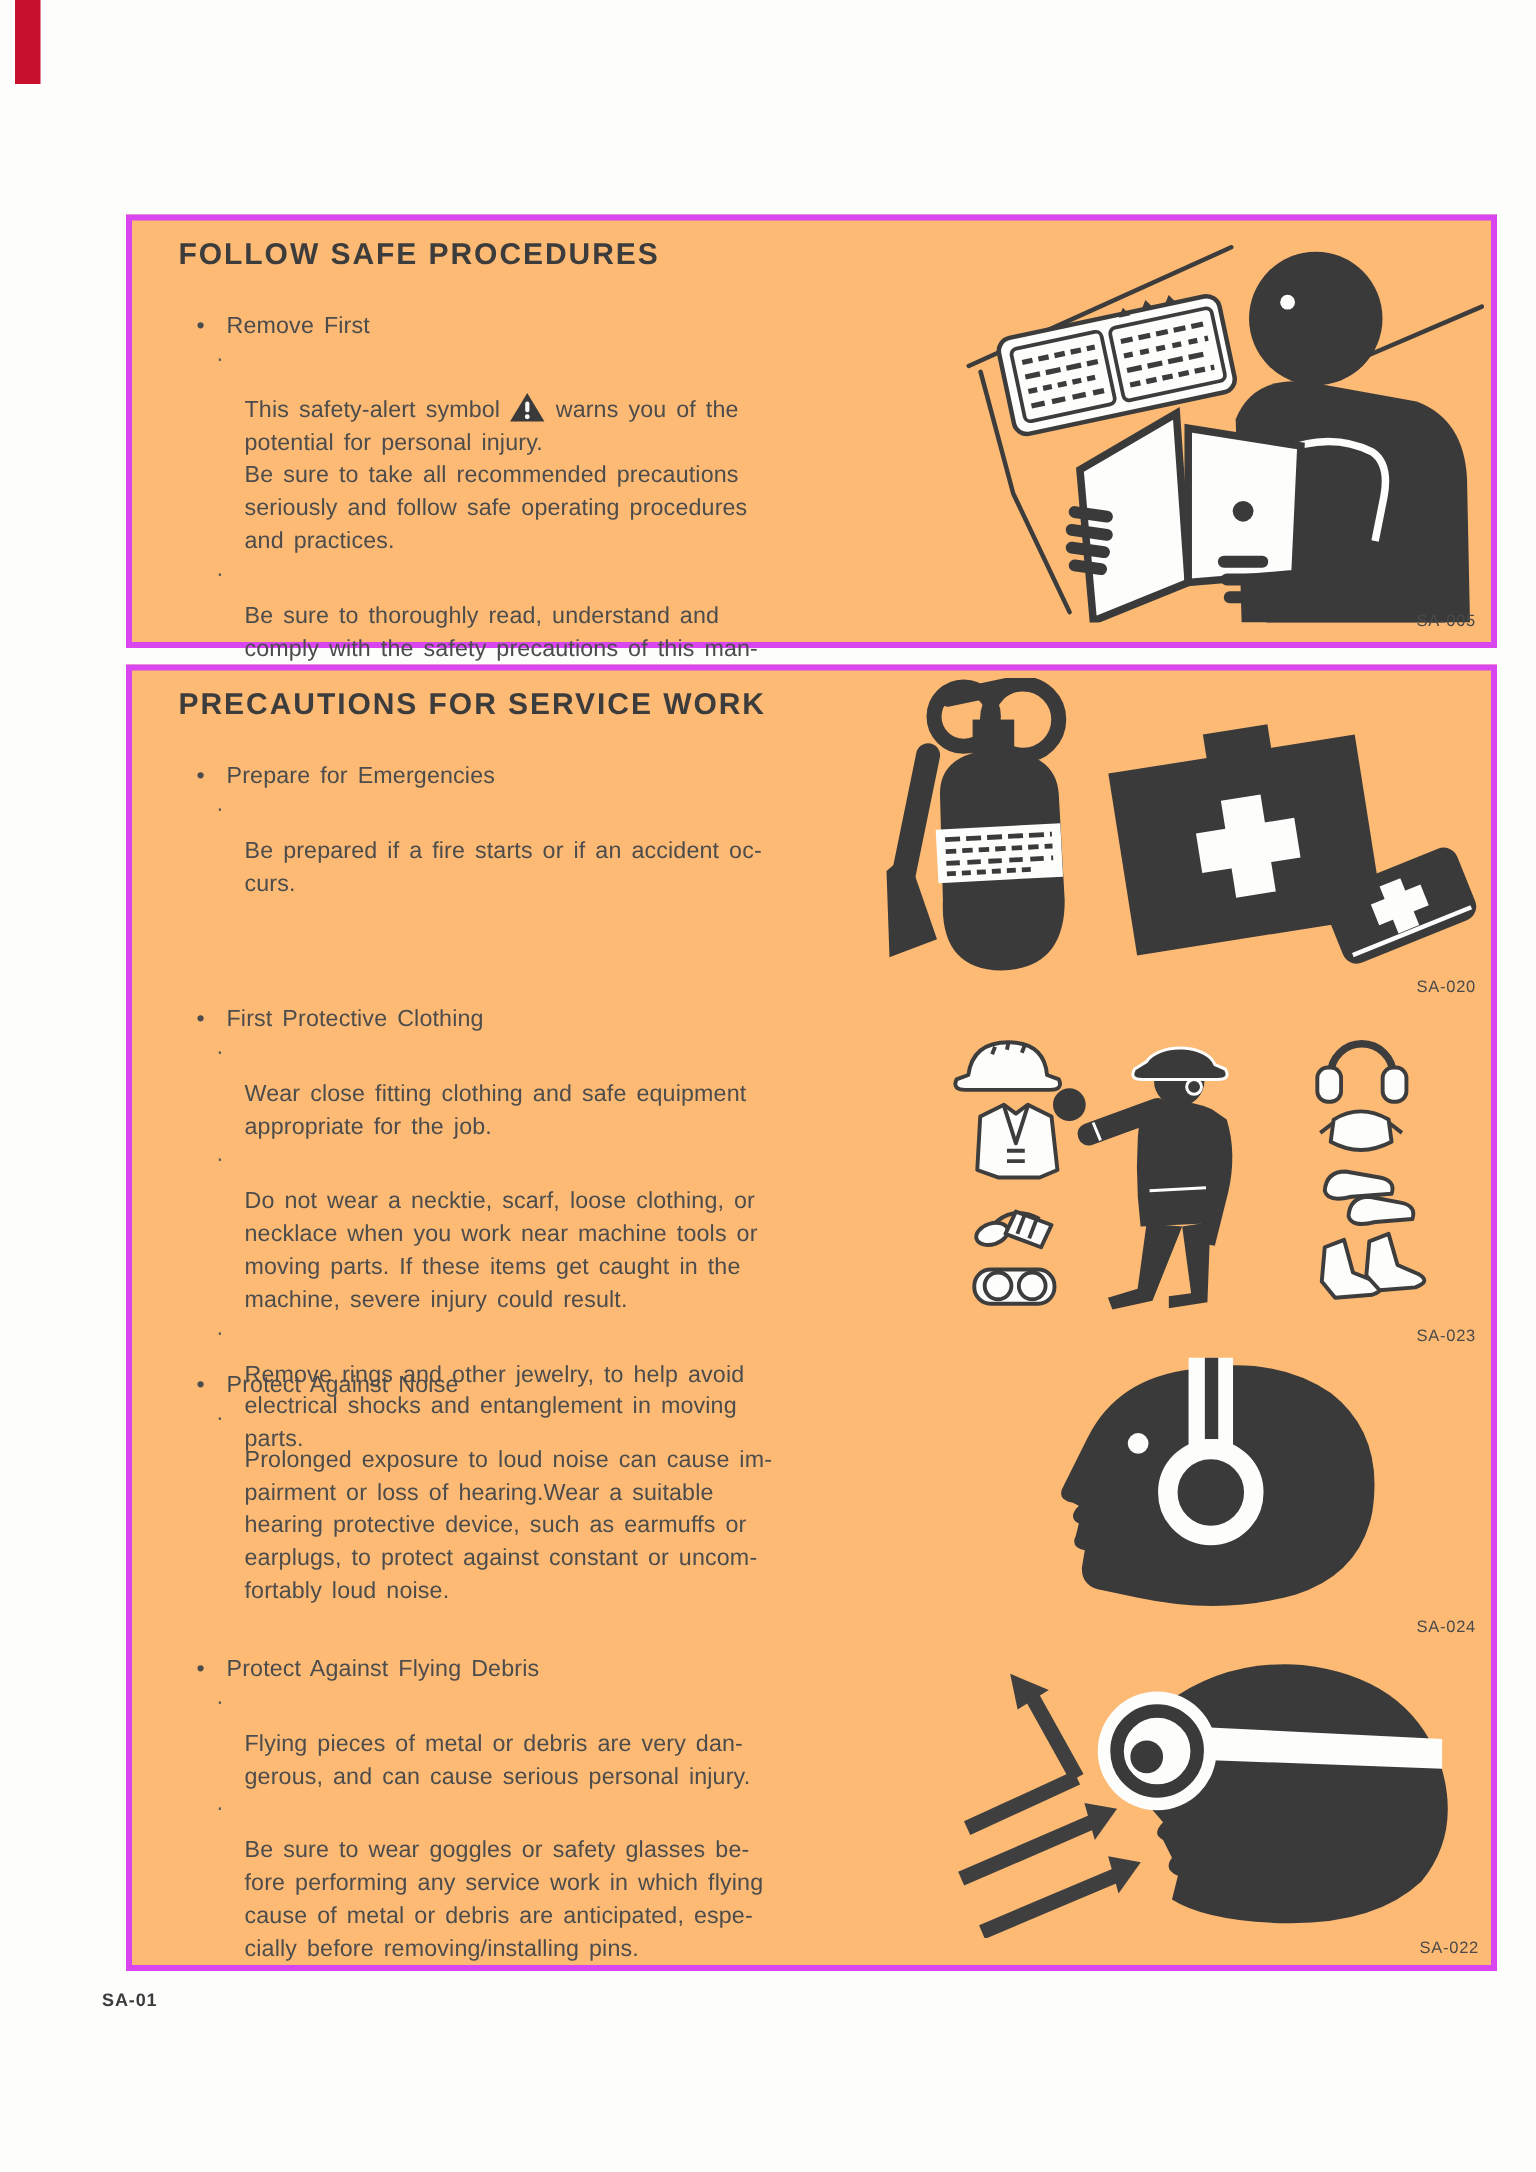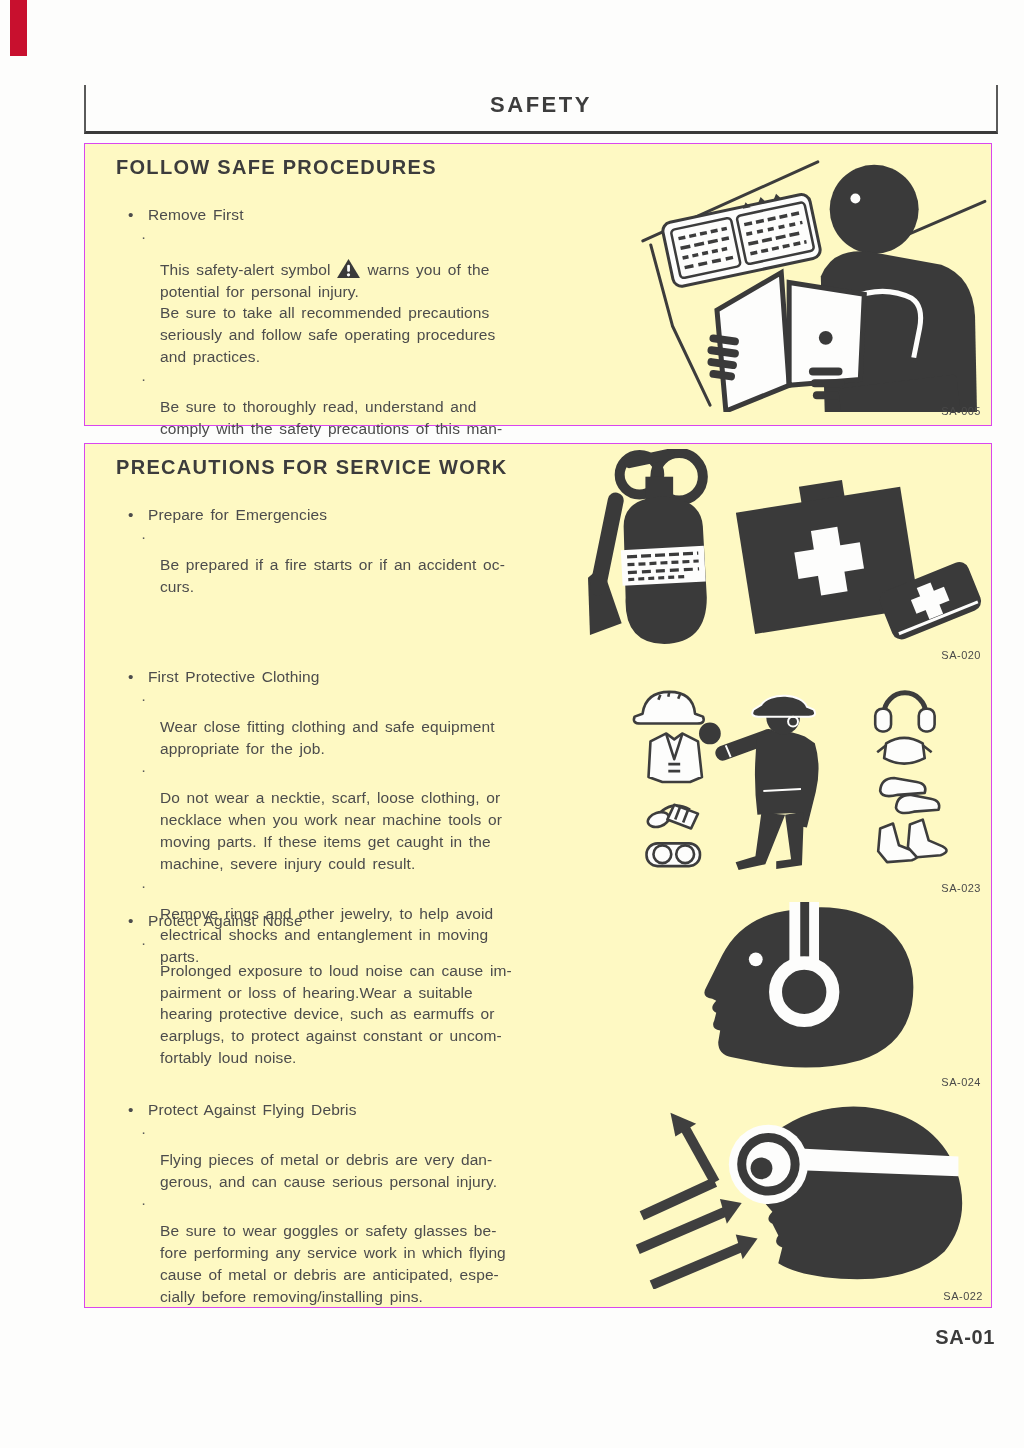--- a/index.html
+++ b/index.html
@@ -10,55 +10,52 @@
   .red-tab{position:absolute;left:10px;top:0;width:17px;height:56px;background:#c8102e;}
   
   .safety-box{
     position:absolute;left:84px;top:85px;width:910px;height:46px;
     border-left:2px solid #5a5a5a;border-right:2px solid #5a5a5a;border-bottom:3px solid #3a3a3a;
   }
   .safety-title{
     position:absolute;left:0;right:0;top:7px;text-align:center;
     font-size:22px;font-weight:bold;letter-spacing:2.5px;color:#3d3d3d;
   }
-  .box{position:absolute;left:84px;width:906px;border:1px solid #d946ef;background:#fef9c3;}
+  .box{position:absolute;left:84px;width:906px;border:4px solid #d946ef;background:#fdba74;}
   .box1{top:143px;height:281px;}
   .box2{top:443px;height:863px;}
   .sec-title{
     position:absolute;left:31px;top:12px;margin:0;
     font-size:20px;font-weight:bold;letter-spacing:1.3px;color:#3c3c3c;white-space:nowrap;
   }
   .textcol{position:absolute;left:43px;width:418px;font-size:15.5px;line-height:21.8px;
     letter-spacing:0.1px;word-spacing:2.2px;color:#4c4c4c;}
   .row{display:flex;align-items:flex-start;}
   .row .mk{flex:0 0 20px;text-align:left;}
   .row.sub{padding-left:13px;}
   .row.sub .mk{flex:0 0 19px;color:#5a5a5a;}
   .bt{flex:1 1 auto;}
   .pre{white-space:pre-line;margin-top:28px;}
   .alert-icon{display:inline-block;margin:0 6px;position:relative;top:4px;}
   .fig{position:absolute;margin:0;padding:0;}
   .fig svg{display:block;width:100%;height:100%;}
   .figlabel{position:absolute;font-size:11px;color:#4a4a4a;letter-spacing:0.5px;}
   .footer{
-    position:absolute;left:85px;width:910px;top:1326px;text-align:right;
-    font-size:20px;font-weight:bold;letter-spacing:0.6px;color:#3b3b3b;
+    position:absolute;left:68px;width:910px;top:1326px;text-align:left;
+    font-size:12px;font-weight:bold;letter-spacing:0.6px;color:#3b3b3b;
   }
   .ill *{vector-effect:non-scaling-stroke;}
 </style>
 </head>
 <body>
 
 <div class="page">
 
   <div class="red-tab"></div>
 
-  <div class="safety-box">
-    <div class="safety-title">SAFETY</div>
-  </div>
 
   <section class="box box1">
     <h2 class="sec-title">FOLLOW SAFE PROCEDURES</h2>
 
     <div class="textcol" style="top:60px;">
       <div class="row main">
         <span class="mk">•</span>
         <div class="bt">Remove First</div>
       </div>
       <div class="row sub">

